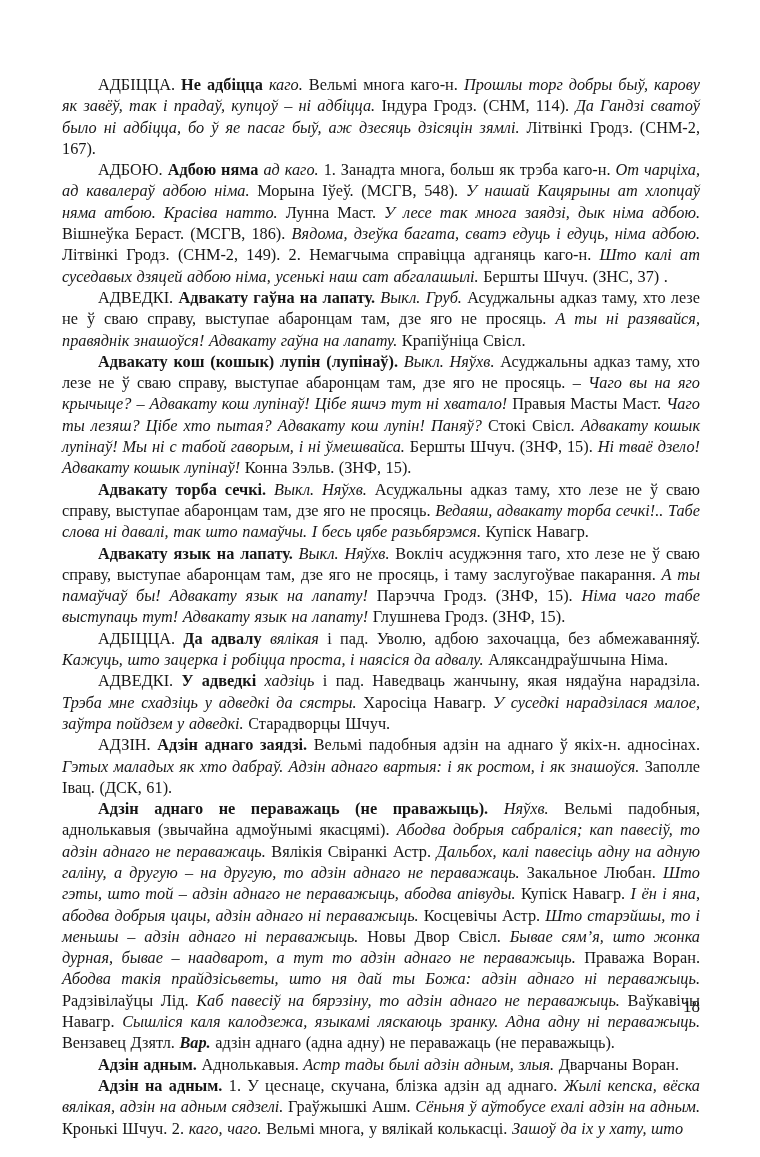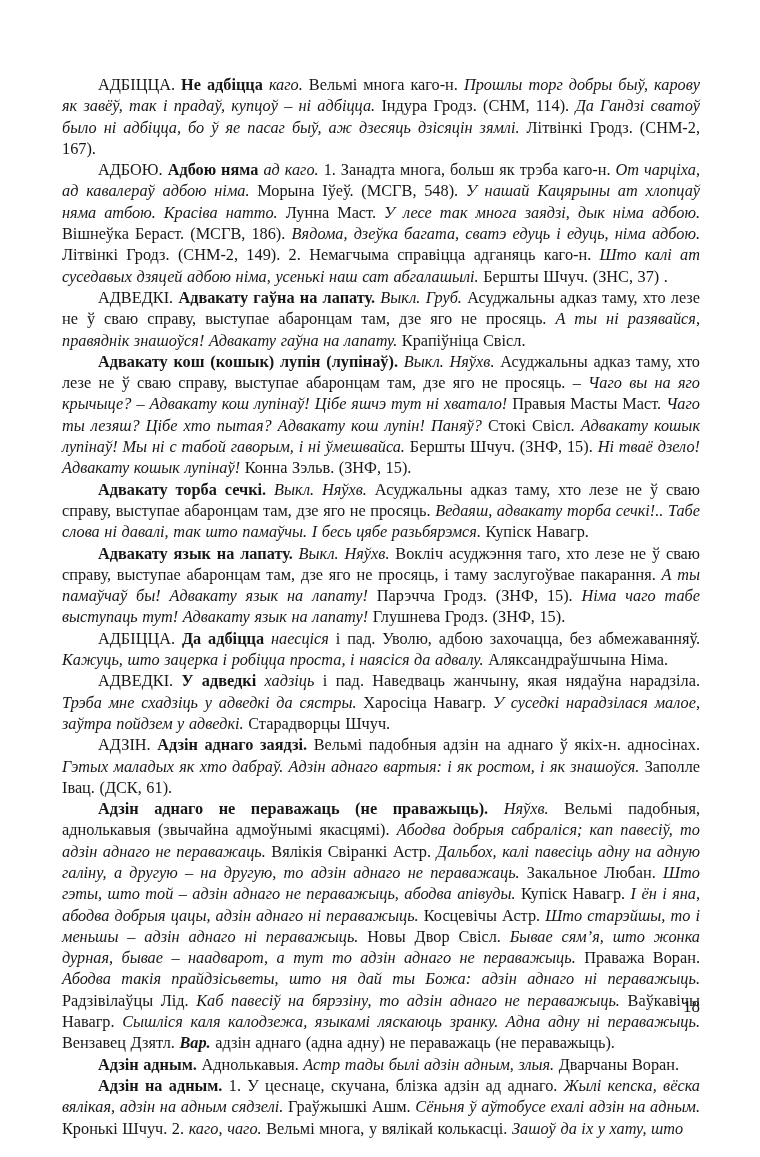--- a/index.html
+++ b/index.html
@@ -54,21 +54,21 @@
 <body>
 
 <div class="page">
   <div class="page-text">
       <p class="para"><span class="s-n">АДБІЦЦА. </span><span class="s-b">Не адбіцца </span><span class="s-i">каго.</span><span class="s-n"> Вельмі многа каго-н. </span><span class="s-i">Прошлы торг добры быў, карову як завёў, так і прадаў, купцоў – ні адбіцца.</span><span class="s-n"> Індура Гродз. (СНМ, 114). </span><span class="s-i">Да Гандзі сватоў было ні адбіцца, бо ў яе пасаг быў, аж дзесяць дзісяцін зямлі.</span><span class="s-n"> Літвінкі Гродз. (СНМ-2, 167).</span></p>
       <p class="para"><span class="s-n">АДБОЮ. </span><span class="s-b">Адбою няма </span><span class="s-i">ад каго.</span><span class="s-n"> 1. Занадта многа, больш як трэба каго-н. </span><span class="s-i">От чарціха, ад кавалераў адбою німа.</span><span class="s-n"> Морына Іўеў. (МСГВ, 548). </span><span class="s-i">У нашай Кацярыны ат хлопцаў няма атбою. Красіва натто.</span><span class="s-n"> Лунна Маст. </span><span class="s-i">У лесе так многа заядзі, дык німа адбою.</span><span class="s-n"> Вішнеўка Бераст. (МСГВ, 186). </span><span class="s-i">Вядома, дзеўка багата, сватэ едуць і едуць, німа адбою.</span><span class="s-n"> Літвінкі Гродз. (СНМ-2, 149). 2. Немагчыма справіцца адганяць каго-н. </span><span class="s-i">Што калі ат суседавых дзяцей адбою німа, усенькі наш сат абгалашылі.</span><span class="s-n"> Бершты Шчуч. (ЗНС, 37) .</span></p>
       <p class="para"><span class="s-n">АДВЕДКІ. </span><span class="s-b">Адвакату гаўна на лапату. </span><span class="s-i">Выкл. Груб.</span><span class="s-n"> Асуджальны адказ таму, хто лезе не ў сваю справу, выступае абаронцам там, дзе яго не просяць. </span><span class="s-i">А ты ні разявайся, правяднік знашоўся! Адвакату гаўна на лапату.</span><span class="s-n"> Крапіўніца Свісл.</span></p>
       <p class="para"><span class="s-b">Адвакату кош (кошык) лупін (лупінаў). </span><span class="s-i">Выкл. Няўхв.</span><span class="s-n"> Асуджальны адказ таму, хто лезе не ў сваю справу, выступае абаронцам там, дзе яго не просяць. – </span><span class="s-i">Чаго вы на яго крычыце? – Адвакату кош лупінаў! Цібе яшчэ тут ні хватало!</span><span class="s-n"> Правыя Масты Маст. </span><span class="s-i">Чаго ты лезяш? Цібе хто пытая? Адвакату кош лупін! Паняў?</span><span class="s-n"> Стокі Свісл. </span><span class="s-i">Адвакату кошык лупінаў! Мы ні с табой гаворым, і ні ўмешвайса.</span><span class="s-n"> Бершты Шчуч. (ЗНФ, 15). </span><span class="s-i">Ні тваё дзело! Адвакату кошык лупінаў!</span><span class="s-n"> Конна Зэльв. (ЗНФ, 15).</span></p>
       <p class="para"><span class="s-b">Адвакату торба сечкі. </span><span class="s-i">Выкл. Няўхв.</span><span class="s-n"> Асуджальны адказ таму, хто лезе не ў сваю справу, выступае абаронцам там, дзе яго не просяць. </span><span class="s-i">Ведаяш, адвакату торба сечкі!.. Табе слова ні давалі, так што памаўчы. І бесь цябе разьбярэмся.</span><span class="s-n"> Купіск Навагр.</span></p>
       <p class="para"><span class="s-b">Адвакату язык на лапату. </span><span class="s-i">Выкл. Няўхв.</span><span class="s-n"> Вокліч асуджэння таго, хто лезе не ў сваю справу, выступае абаронцам там, дзе яго не просяць, і таму заслугоўвае пакарання. </span><span class="s-i">А ты памаўчаў бы! Адвакату язык на лапату!</span><span class="s-n"> Парэчча Гродз. (ЗНФ, 15). </span><span class="s-i">Німа чаго табе выступаць тут! Адвакату язык на лапату!</span><span class="s-n"> Глушнева Гродз. (ЗНФ, 15).</span></p>
-      <p class="para"><span class="s-n">АДБІЦЦА. </span><span class="s-b">Да адбіцца </span><span class="s-i">наесціся</span><span class="s-n"> і пад. Уволю, адбою захочацца, без абмежаванняў. </span><span class="s-i">Кажуць, што зацерка і робіцца проста, і наясіся да адвалу.</span><span class="s-n"> Аляксандраўшчына Німа.</span></p>
+      <p class="para"><span class="s-n">АДБІЦЦА. </span><span class="s-b">Да адвалу </span><span class="s-i">вялікая</span><span class="s-n"> і пад. Уволю, адбою захочацца, без абмежаванняў. </span><span class="s-i">Кажуць, што зацерка і робіцца проста, і наясіся да адвалу.</span><span class="s-n"> Аляксандраўшчына Німа.</span></p>
       <p class="para"><span class="s-n">АДВЕДКІ. </span><span class="s-b">У адведкі </span><span class="s-i">хадзіць</span><span class="s-n"> і пад. Наведваць жанчыну, якая нядаўна нарадзіла. </span><span class="s-i">Трэба мне схадзіць у адведкі да сястры.</span><span class="s-n"> Харосіца Навагр. </span><span class="s-i">У суседкі нарадзілася малое, заўтра пойдзем у адведкі.</span><span class="s-n"> Старадворцы Шчуч.</span></p>
       <p class="para"><span class="s-n">АДЗІН. </span><span class="s-b">Адзін аднаго заядзі. </span><span class="s-n">Вельмі падобныя адзін на аднаго ў якіх-н. адносінах. </span><span class="s-i">Гэтых маладых як хто дабраў. Адзін аднаго вартыя: і як ростом, і як знашоўся.</span><span class="s-n"> Заполле Івац. (ДСК, 61).</span></p>
       <p class="para"><span class="s-b">Адзін аднаго не пераважаць (не праважыць). </span><span class="s-i">Няўхв.</span><span class="s-n"> Вельмі падобныя, аднолькавыя (звычайна адмоўнымі якасцямі). </span><span class="s-i">Абодва добрыя сабраліся; кап павесіў, то адзін аднаго не пераважаць.</span><span class="s-n"> Вялікія Свіранкі Астр. </span><span class="s-i">Дальбох, калі павесіць адну на адную галіну, а другую – на другую, то адзін аднаго не пераважаць.</span><span class="s-n"> Закальное Любан. </span><span class="s-i">Што гэты, што той – адзін аднаго не пераважыць, абодва апівуды.</span><span class="s-n"> Купіск Навагр. </span><span class="s-i">І ён і яна, абодва добрыя цацы, адзін аднаго ні пераважыць.</span><span class="s-n"> Косцевічы Астр. </span><span class="s-i">Што старэйшы, то і меньшы – адзін аднаго ні пераважыць.</span><span class="s-n"> Новы Двор Свісл. </span><span class="s-i">Бывае сям’я, што жонка дурная, бывае – наадварот, а тут то адзін аднаго не пераважыць.</span><span class="s-n"> Праважа Воран. </span><span class="s-i">Абодва такія прайдзісьветы, што ня дай ты Божа: адзін аднаго ні пераважыць.</span><span class="s-n"> Радзівілаўцы Лід. </span><span class="s-i">Каб павесіў на бярэзіну, то адзін аднаго не пераважыць.</span><span class="s-n"> Ваўкавічы Навагр. </span><span class="s-i">Сышліся каля калодзежа, языкамі ляскаюць зранку. Адна адну ні пераважыць.</span><span class="s-n"> Вензавец Дзятл. </span><span class="s-bi">Вар.</span><span class="s-n"> адзін аднаго (адна адну) не пераважаць (не пераважыць).</span></p>
       <p class="para"><span class="s-b">Адзін адным. </span><span class="s-n">Аднолькавыя. </span><span class="s-i">Астр тады былі адзін адным, злыя.</span><span class="s-n"> Дварчаны Воран.</span></p>
       <p class="para"><span class="s-b">Адзін на адным. </span><span class="s-n">1. У цеснаце, скучана, блізка адзін ад аднаго. </span><span class="s-i">Жылі кепска, вёска вялікая, адзін на адным сядзелі.</span><span class="s-n"> Граўжышкі Ашм. </span><span class="s-i">Сёньня ў аўтобусе ехалі адзін на адным.</span><span class="s-n"> Кронькі Шчуч. 2. </span><span class="s-i">каго, чаго.</span><span class="s-n"> Вельмі многа, у вялікай колькасці. </span><span class="s-i">Зашоў да іх у хату, што</span></p>
     </div>
   <div class="page-number">18</div>
 </div>
 
 </body></html>

